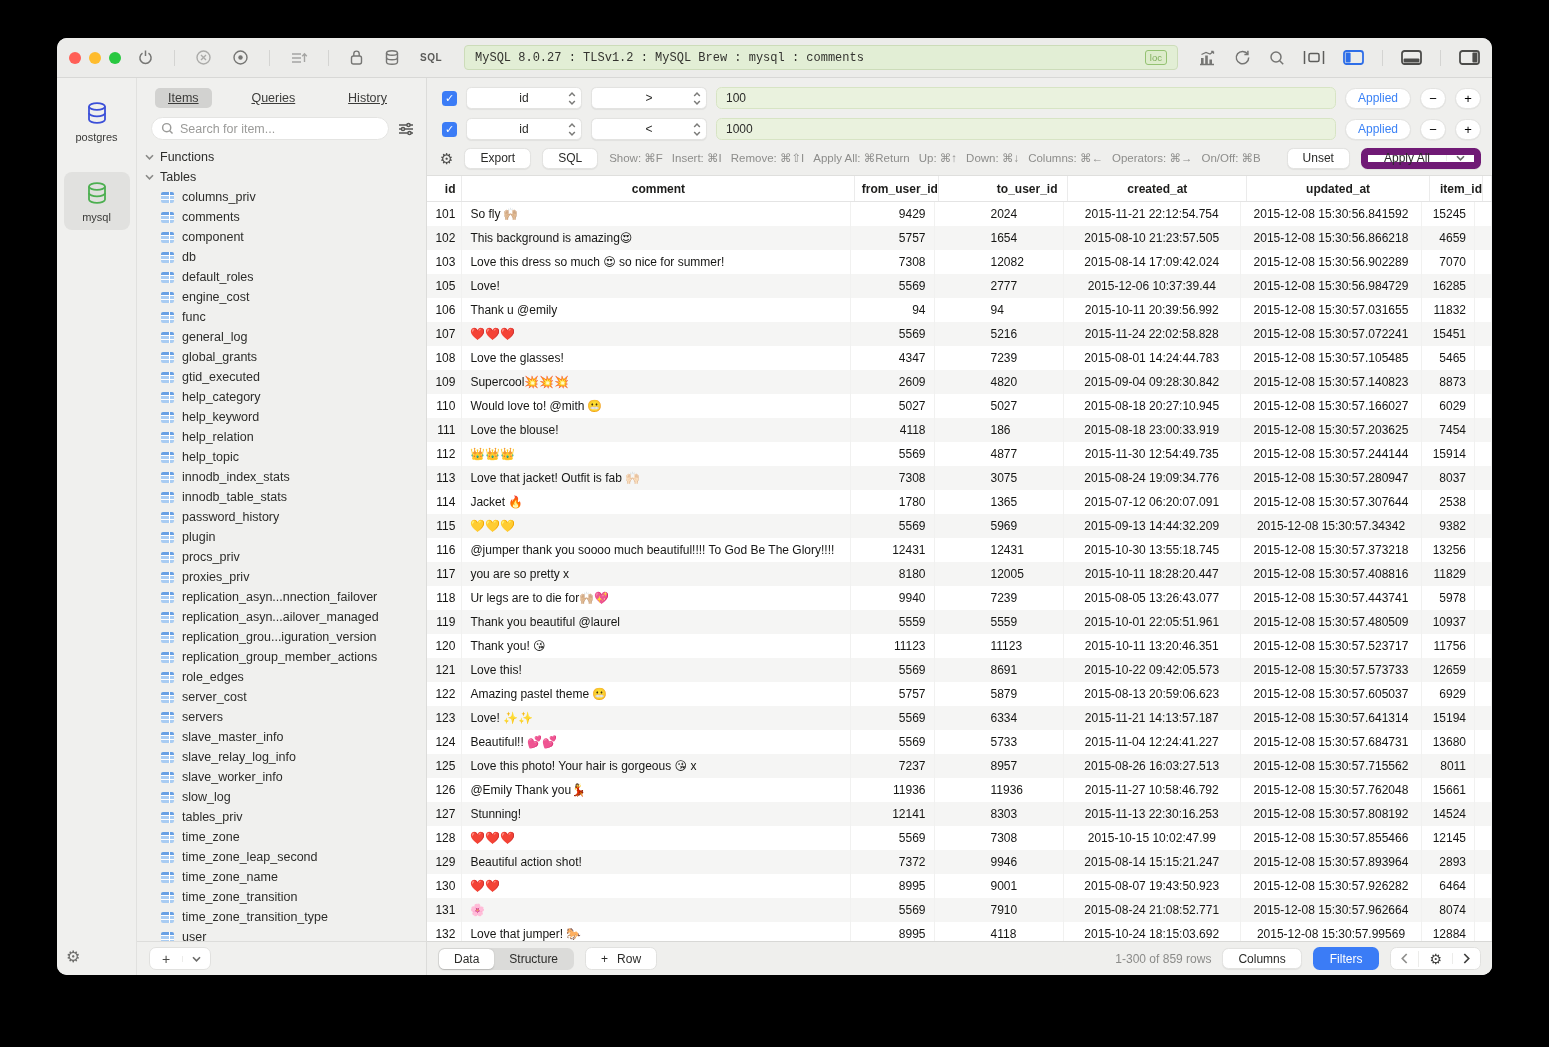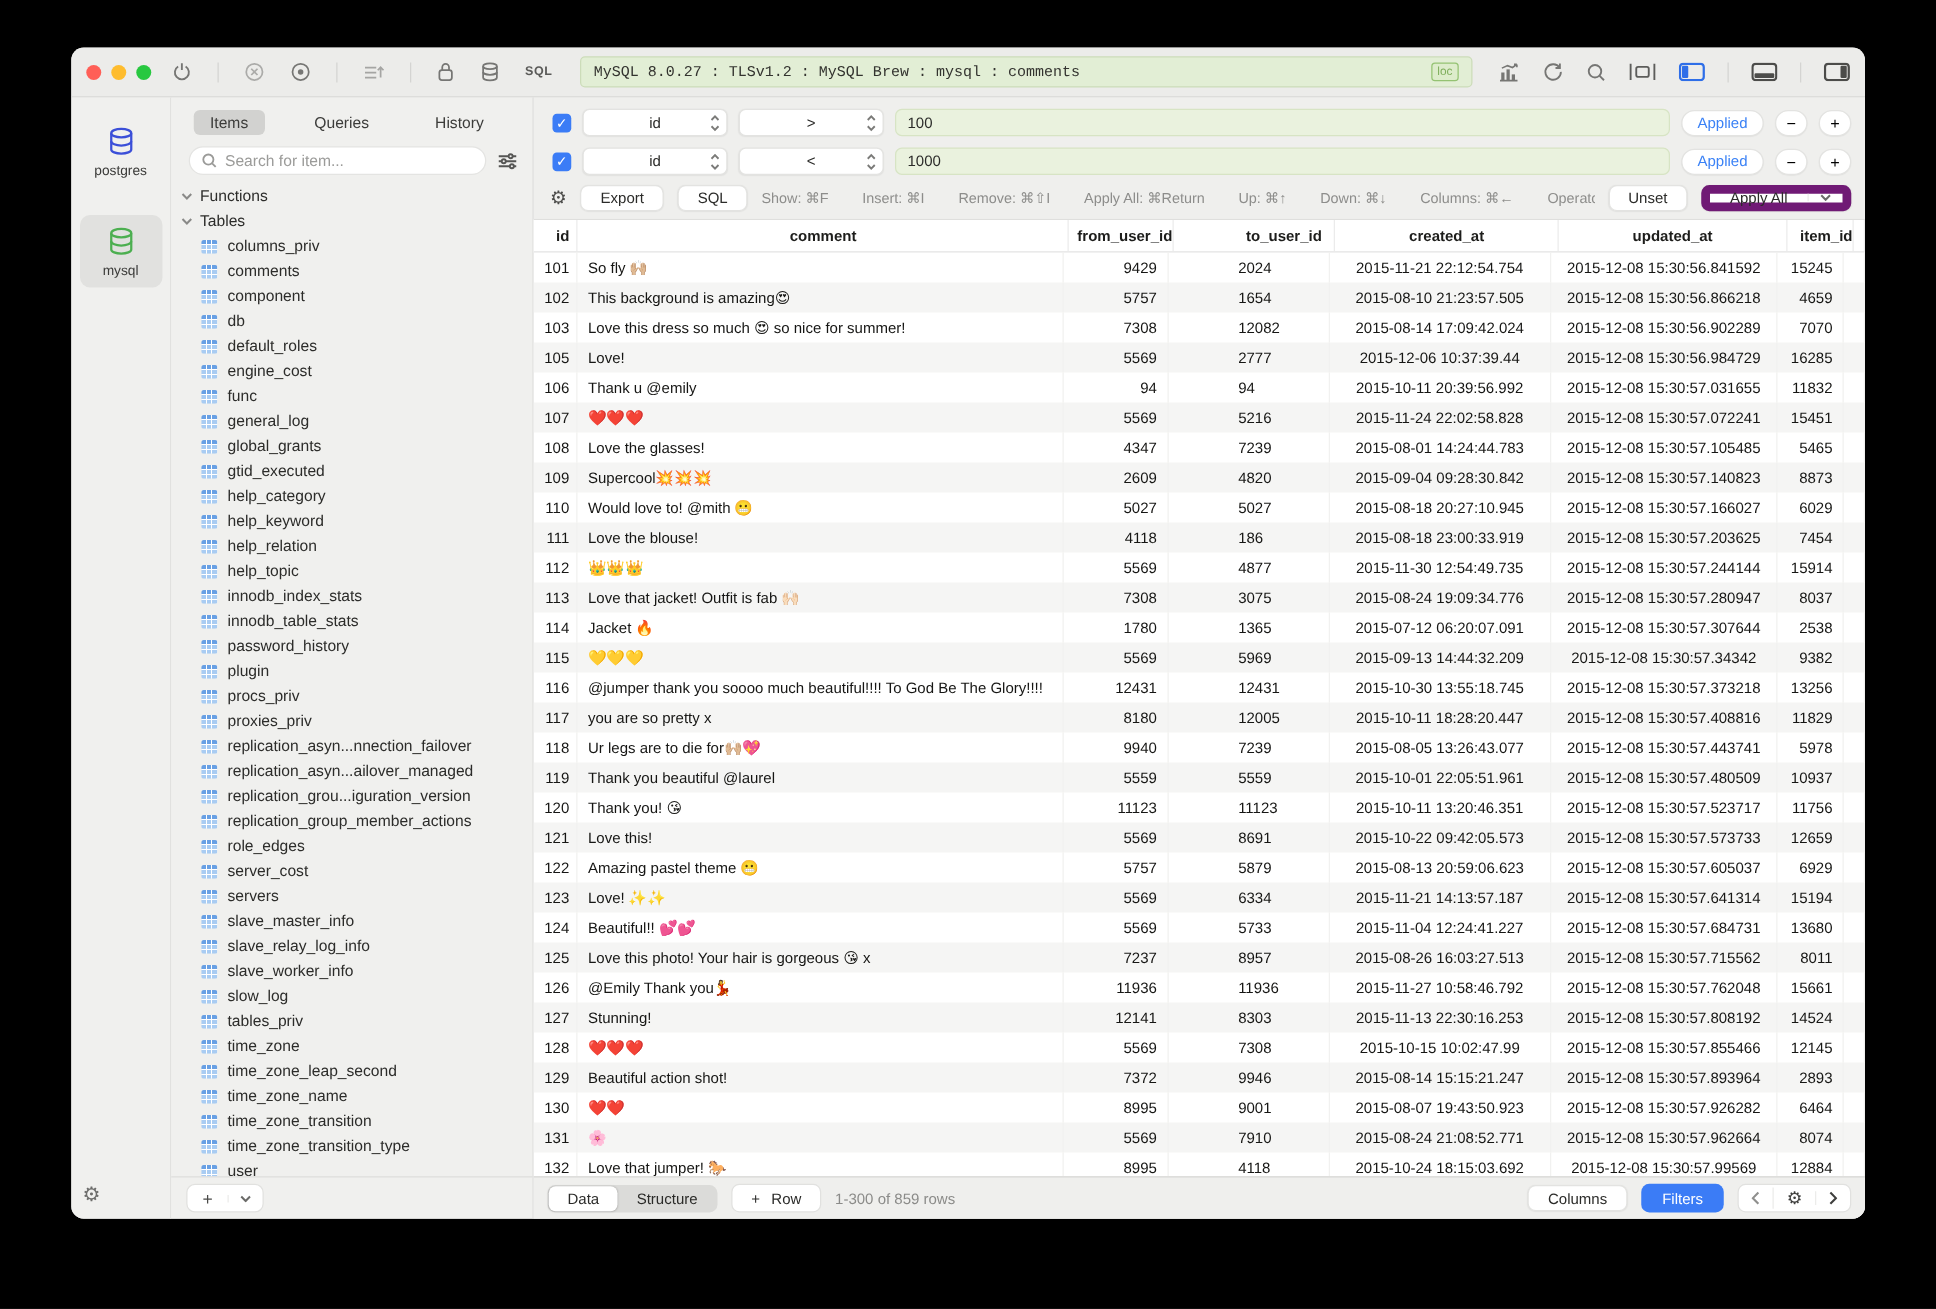--- a/index.html
+++ b/index.html
@@ -36,21 +36,21 @@
                align-items:center; gap:5px; font-size:11px; color:#3a3a38; }
   .rail-item.selected { background:#e1e1df; }
   .rail-item + .rail-item { margin-top:22px; }
   .rail-gear { margin-top:auto; margin-bottom:10px; align-self:flex-start; margin-left:9px;
                color:#6e6e6c; font-size:16px; line-height:1; }
 
   
   .sidebar { width:290px; flex:none; background:#f0f0ee; border-right:1px solid #dcdcda;
              display:flex; flex-direction:column; min-height:0; }
   .side-tabs { display:flex; align-items:center; justify-content:space-between; padding:10px 26px 6px 18px;
-               font-size:12.5px; color:#3c3c3a; }
+               font-size:12.5px; color:#3c3c3a;text-decoration:underline; }
   .tab-pill { padding:3px 13px; border-radius:5px; }
   .tab-pill.active { background:#d2d2d0; }
   .search-row { display:flex; align-items:center; gap:9px; padding:3px 12px 7px 14px; }
   .search-box { flex:1; background:#fff; border:1px solid #e4e4e2; border-radius:12px; height:23px;
                 display:flex; align-items:center; gap:6px; padding:0 9px; color:#9b9b99; font-size:12.5px; }
   .tree { flex:1; min-height:0; overflow:hidden; font-size:12.5px; color:#2c2c2a; }
   .tree-group { display:flex; align-items:center; gap:6px; height:20px; padding-left:8px; }
   .side-item { display:flex; align-items:center; gap:8px; height:20px; padding-left:24px; white-space:nowrap; }
   .tbl-icon { width:13px; height:11px; flex:none; border-radius:2px;
               background-image:
@@ -80,21 +80,21 @@
               font-size:12px; color:#3b82f6; display:flex; align-items:center;
               box-shadow:0 .5px 1px rgba(0,0,0,.06); flex:none; }
   .round-btn { width:26px; flex:none; background:#fff; border:1px solid #e3e3e1; border-radius:11px; height:21px;
                display:flex; align-items:center; justify-content:center; color:#55555
 3; font-size:13px; box-shadow:0 .5px 1px rgba(0,0,0,.06); }
 
   .action-row { flex:none; height:30px; display:flex; align-items:center; gap:11px; padding:0 11px 4px 13px; }
   .gear-glyph { color:#4c4c4a; font-size:15px; line-height:1; }
   .btn { background:#fff; border:1px solid #e3e3e1; border-radius:6.5px; height:21px; padding:0 15px;
          font-size:12px; color:#2b2b29; display:flex; align-items:center; box-shadow:0 .5px 1px rgba(0,0,0,.06); }
-  .shortcuts { flex:1; min-width:0; display:flex; gap:27px; color:#8d8d8b; font-size:11.5px;
+  .shortcuts { flex:1; min-width:0; display:flex; gap:9px; color:#8d8d8b; font-size:11.5px;
                white-space:nowrap; overflow:hidden; }
   .applyall { display:flex; align-items:center; background:#fff; border:7px solid #701a75; border-radius:6.5px;
               height:21px; font-size:12px; color:#2b2b29; box-shadow:0 .5px 1px rgba(0,0,0,.06); flex:none; }
   .applyall .lbl { padding:0 16px; }
   .applyall .chev { padding:0 9px; border-left:1px solid #ececea; display:flex; }
 
   
   .grid { flex:1; min-height:0; background:#fff; display:flex; flex-direction:column; border-top:1px solid #dfdfdd; }
   .grid-header { flex:none; height:26px; display:flex; border-bottom:1px solid #e4e4e4; background:#fff;
                  font-size:12px; font-weight:bold; color:#1d1d1b; }
@@ -115,21 +115,21 @@
   .c7{flex:1;min-width:0;justify-content:flex-start;padding-left:8px;}
 
   
   .statusbar { flex:none; height:34px; background:#efefed; border-top:1px solid #d8d8d6;
                display:flex; align-items:center; gap:11px; padding:0 11px; }
   .seg { display:flex; background:#dbdbd9; border-radius:6.5px; padding:1px; font-size:12px; color:#2b2b29; }
   .seg-item { padding:3px 15px; border-radius:5.5px; }
   .seg-item.active { background:#fff; box-shadow:0 .5px 1.5px rgba(0,0,0,.18); }
   .addrow { background:#fff; border:1px solid #e1e1df; border-radius:6.5px; height:23px; display:flex;
             align-items:center; gap:9px; padding:0 15px; font-size:12px; color:#2b2b29; }
-  .rowcount { flex:1; text-align:left; color:#8b8b89; font-size:12px; }
+  .rowcount { flex:1; text-align:right; color:#8b8b89; font-size:12px; }
   .filters-btn { background:#3b7cf6; color:#fff; border:none; border-radius:6.5px; height:23px; padding:0 17px;
                  display:flex; align-items:center; font-size:12px; }
   .nav-seg { background:#fff; border:1px solid #e1e1df; border-radius:6.5px; height:23px; display:flex;
              align-items:center; color:#3f3f3d; }
   .nav-seg > span { padding:0 10px; display:flex; align-items:center; }
   .nav-seg > span + span { border-left:1px solid #ececea; }
 
   svg { display:block; }
 </style>
 </head>

